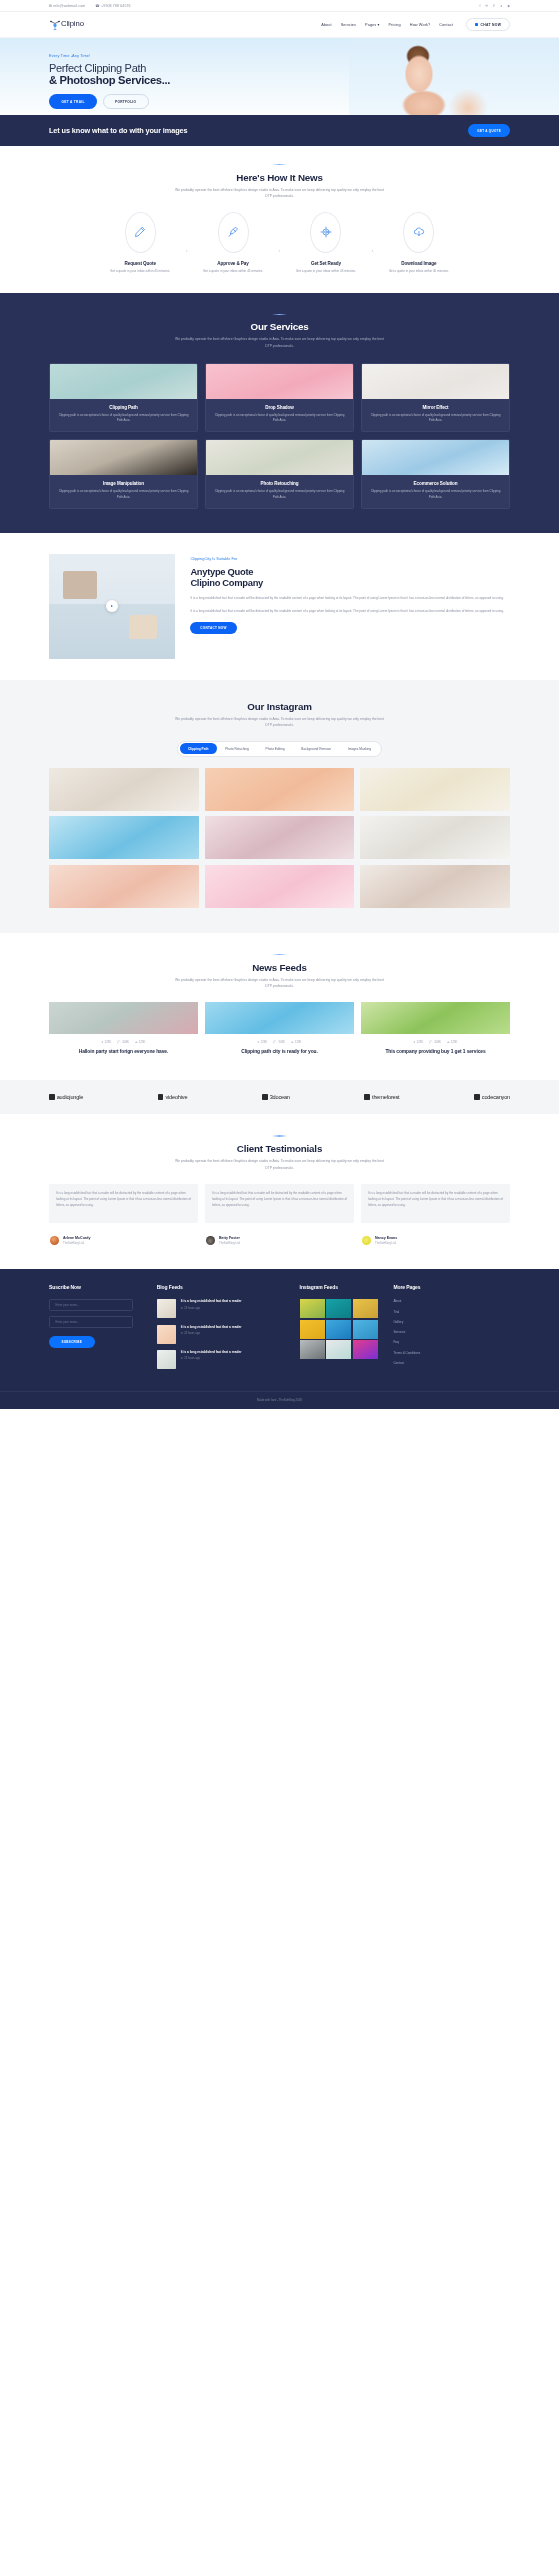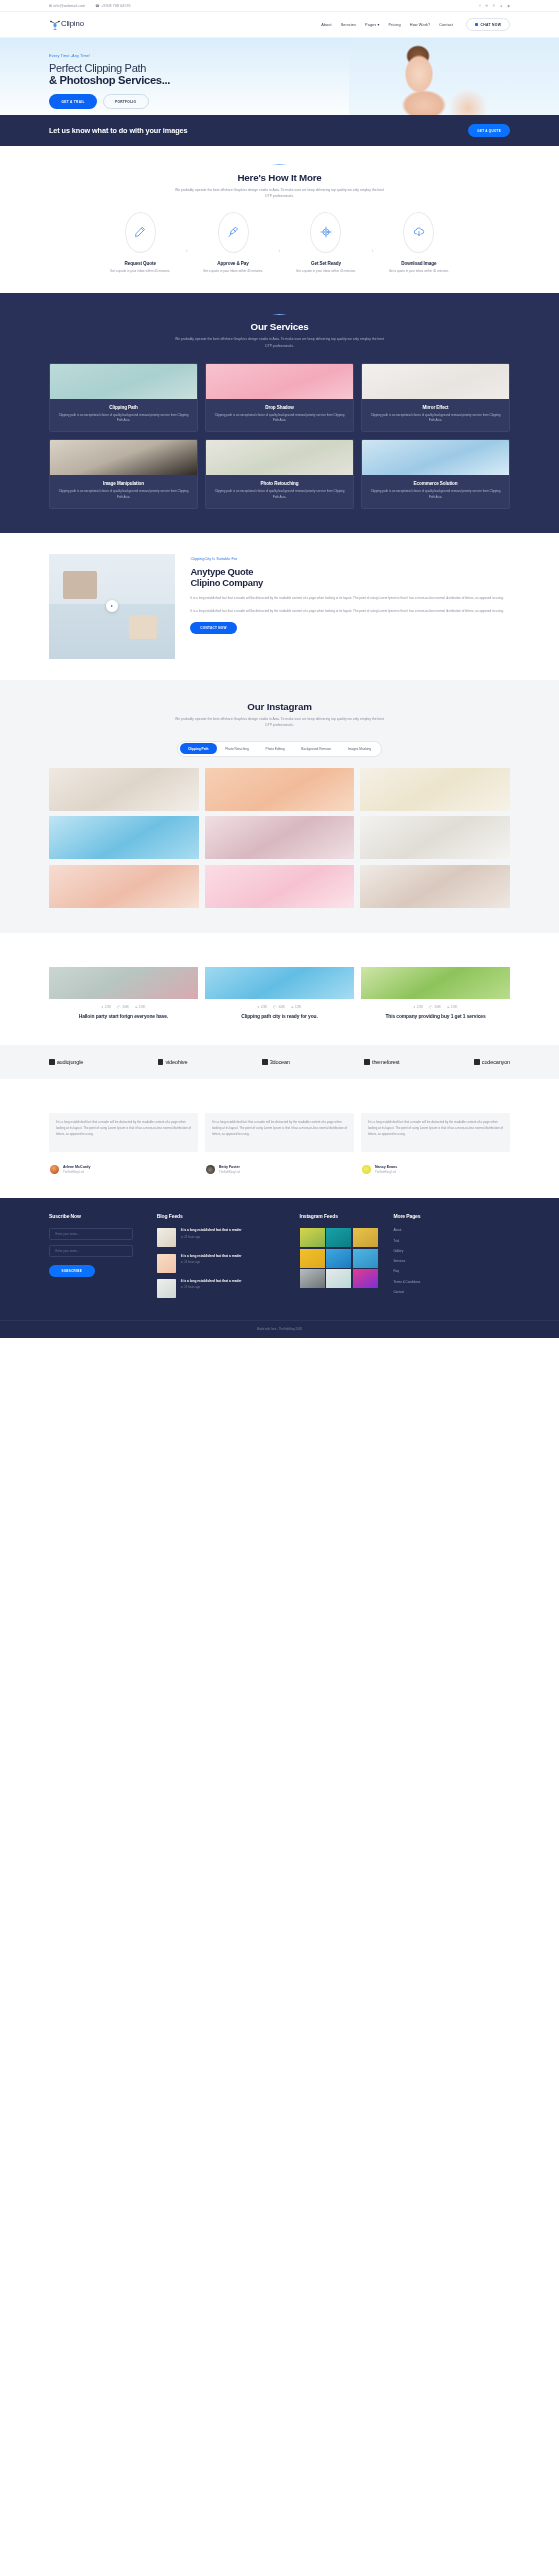--- a/index.html
+++ b/index.html
@@ -226,21 +226,21 @@
     <div class="inner">
       <div class="cta-title">Let us know what to do with your images</div>
       <button class="cta-btn">GET A QUOTE</button>
     </div>
   </div>
 
   <div class="sec">
     <div class="inner">
       <div class="sec-head">
         <div class="sec-dash"></div>
-        <div class="sec-title">Here's How It More</div>
+        <div class="sec-title">Here's How It News</div>
         <div class="sec-sub">We probably operate the best offshore Graphics design studio in Asia. To make sure we keep delivering top quality we only employ the best DTP professionals.</div>
       </div>
       <div class="steps">
 
         <div class="step">
           <div class="step-circ">
             <span>
               <svg width="12" height="12" viewBox="0 0 24 24" fill="none" stroke="#2f7fe8" stroke-width="1.4" stroke-linecap="round" stroke-linejoin="round">
                 <path d="M17 3l4 4L8 20l-5 1 1-5z"></path>
                   <path d="M15 5l4 4"></path>
@@ -407,20 +407,25 @@
         <div class="pf-item" style="background:linear-gradient(150deg,#f3f2ef 0%,#e0ddd6 50%,#f5f4f1 100%)"></div>
         <div class="pf-item" style="background:linear-gradient(150deg,#f6ddd1 0%,#eebca8 55%,#f7e2d7 100%)"></div>
         <div class="pf-item" style="background:linear-gradient(150deg,#fbdde6 0%,#f6c2d2 55%,#fce3ea 100%)"></div>
         <div class="pf-item" style="background:linear-gradient(150deg,#f0ebe6 0%,#d9c8bd 50%,#efe7e0 100%)"></div>
       </div>
     </div>
   </div>
 
   <div class="news">
     <div class="inner">
+      <div class="sec-head">
+        <div class="sec-dash"></div>
+        <div class="sec-title">News Feeds</div>
+        <div class="sec-sub">We probably operate the best offshore Graphics design studio in Asia. To make sure we keep delivering top quality we only employ the best DTP professionals.</div>
+      </div>
       <div class="news-grid">
 
         <div>
           <div class="news-img" style="background:linear-gradient(150deg,#cbd6d2 0%,#b7c5c1 45%,#d8a9b0 100%)"></div>
           <div class="news-meta">
             <span>
                 <b>♥</b>
                 <i style="font-style:normal">123K</i>
               </span>
             <span>
@@ -497,20 +502,25 @@
       </div>
       <div class="brand-logo">
         <span class="bl-ico"></span>
         <span class="bl-txt">codecanyon</span>
       </div>
     </div>
   </div>
 
   <div class="testi">
     <div class="inner">
+      <div class="sec-head">
+        <div class="sec-dash"></div>
+        <div class="sec-title">Client Testimonials</div>
+        <div class="sec-sub">We probably operate the best offshore Graphics design studio in Asia. To make sure we keep delivering top quality we only employ the best DTP professionals.</div>
+      </div>
       <div class="testi-grid">
         <div class="testi-card">
           <div class="testi-text">It is a long established fact that a reader will be distracted by the readable content of a page when looking at its layout. The point of using Lorem Ipsum is that it has a more-or-less normal distribution of letters, as opposed to using.</div>
         </div>
         <div class="testi-card">
           <div class="testi-text">It is a long established fact that a reader will be distracted by the readable content of a page when looking at its layout. The point of using Lorem Ipsum is that it has a more-or-less normal distribution of letters, as opposed to using.</div>
         </div>
         <div class="testi-card">
           <div class="testi-text">It is a long established fact that a reader will be distracted by the readable content of a page when looking at its layout. The point of using Lorem Ipsum is that it has a more-or-less normal distribution of letters, as opposed to using.</div>
         </div>

